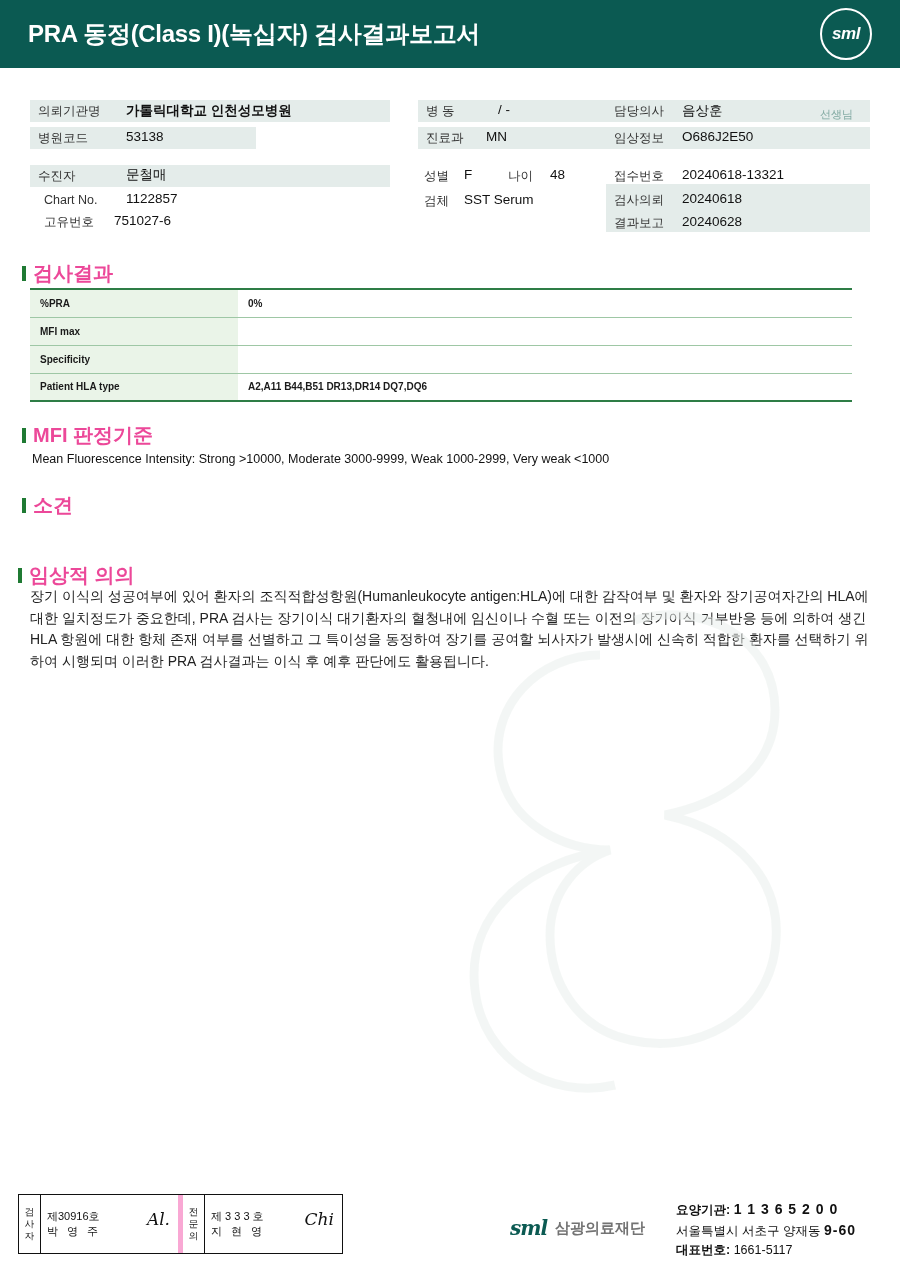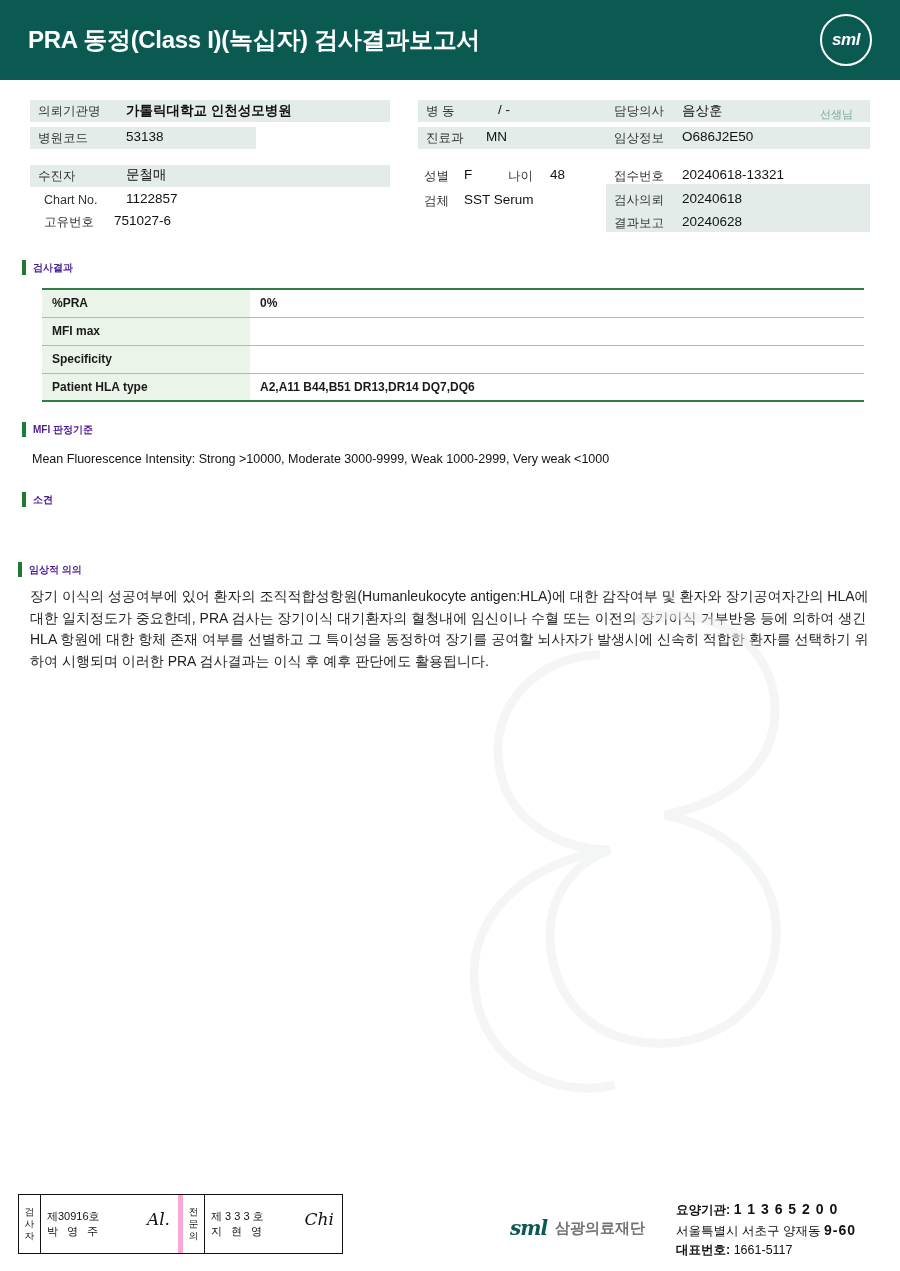--- a/index.html
+++ b/index.html
@@ -12,21 +12,21 @@
     position: relative;
     font-family: "Liberation Sans", sans-serif;
     color: #111;
     overflow: hidden;
   }
 
   
   .header {
     position: absolute;
     left: 0; top: 0;
-    width: 900px; height: 80px;
+    width: 900px; height: 68px;
     background: #0b5a52;
     display: flex;
     align-items: center;
     justify-content: space-between;
     padding: 0 28px;
   }
   .header-title {
     color: #ffffff;
     font-size: 24px;
     font-weight: bold;
@@ -78,32 +78,32 @@
     display: flex;
     align-items: center;
     gap: 7px;
   }
   .sec .bar {
     width: 4px; height: 15px;
     background: #1f7a33;
     display: inline-block;
   }
   .sec .txt {
-    color: #4c1d95;
-    font-size: 10px;
+    color: #ec4899;
+    font-size: 20px;
     font-weight: bold;
   }
 
   
   .restable {
     position: absolute;
-    left: 42px; top: 288px;
+    left: 30px; top: 288px;
     width: 822px;
     border-collapse: collapse;
-    font-size: 12px;
+    font-size: 10px;
   }
   .restable tr { height: 28px; }
   .restable td {
     border-top: 1px solid #9ec7a5;
     border-bottom: 1px solid #9ec7a5;
     padding: 4px 10px;
     vertical-align: middle;
   }
   .restable td.k {
     width: 208px;

